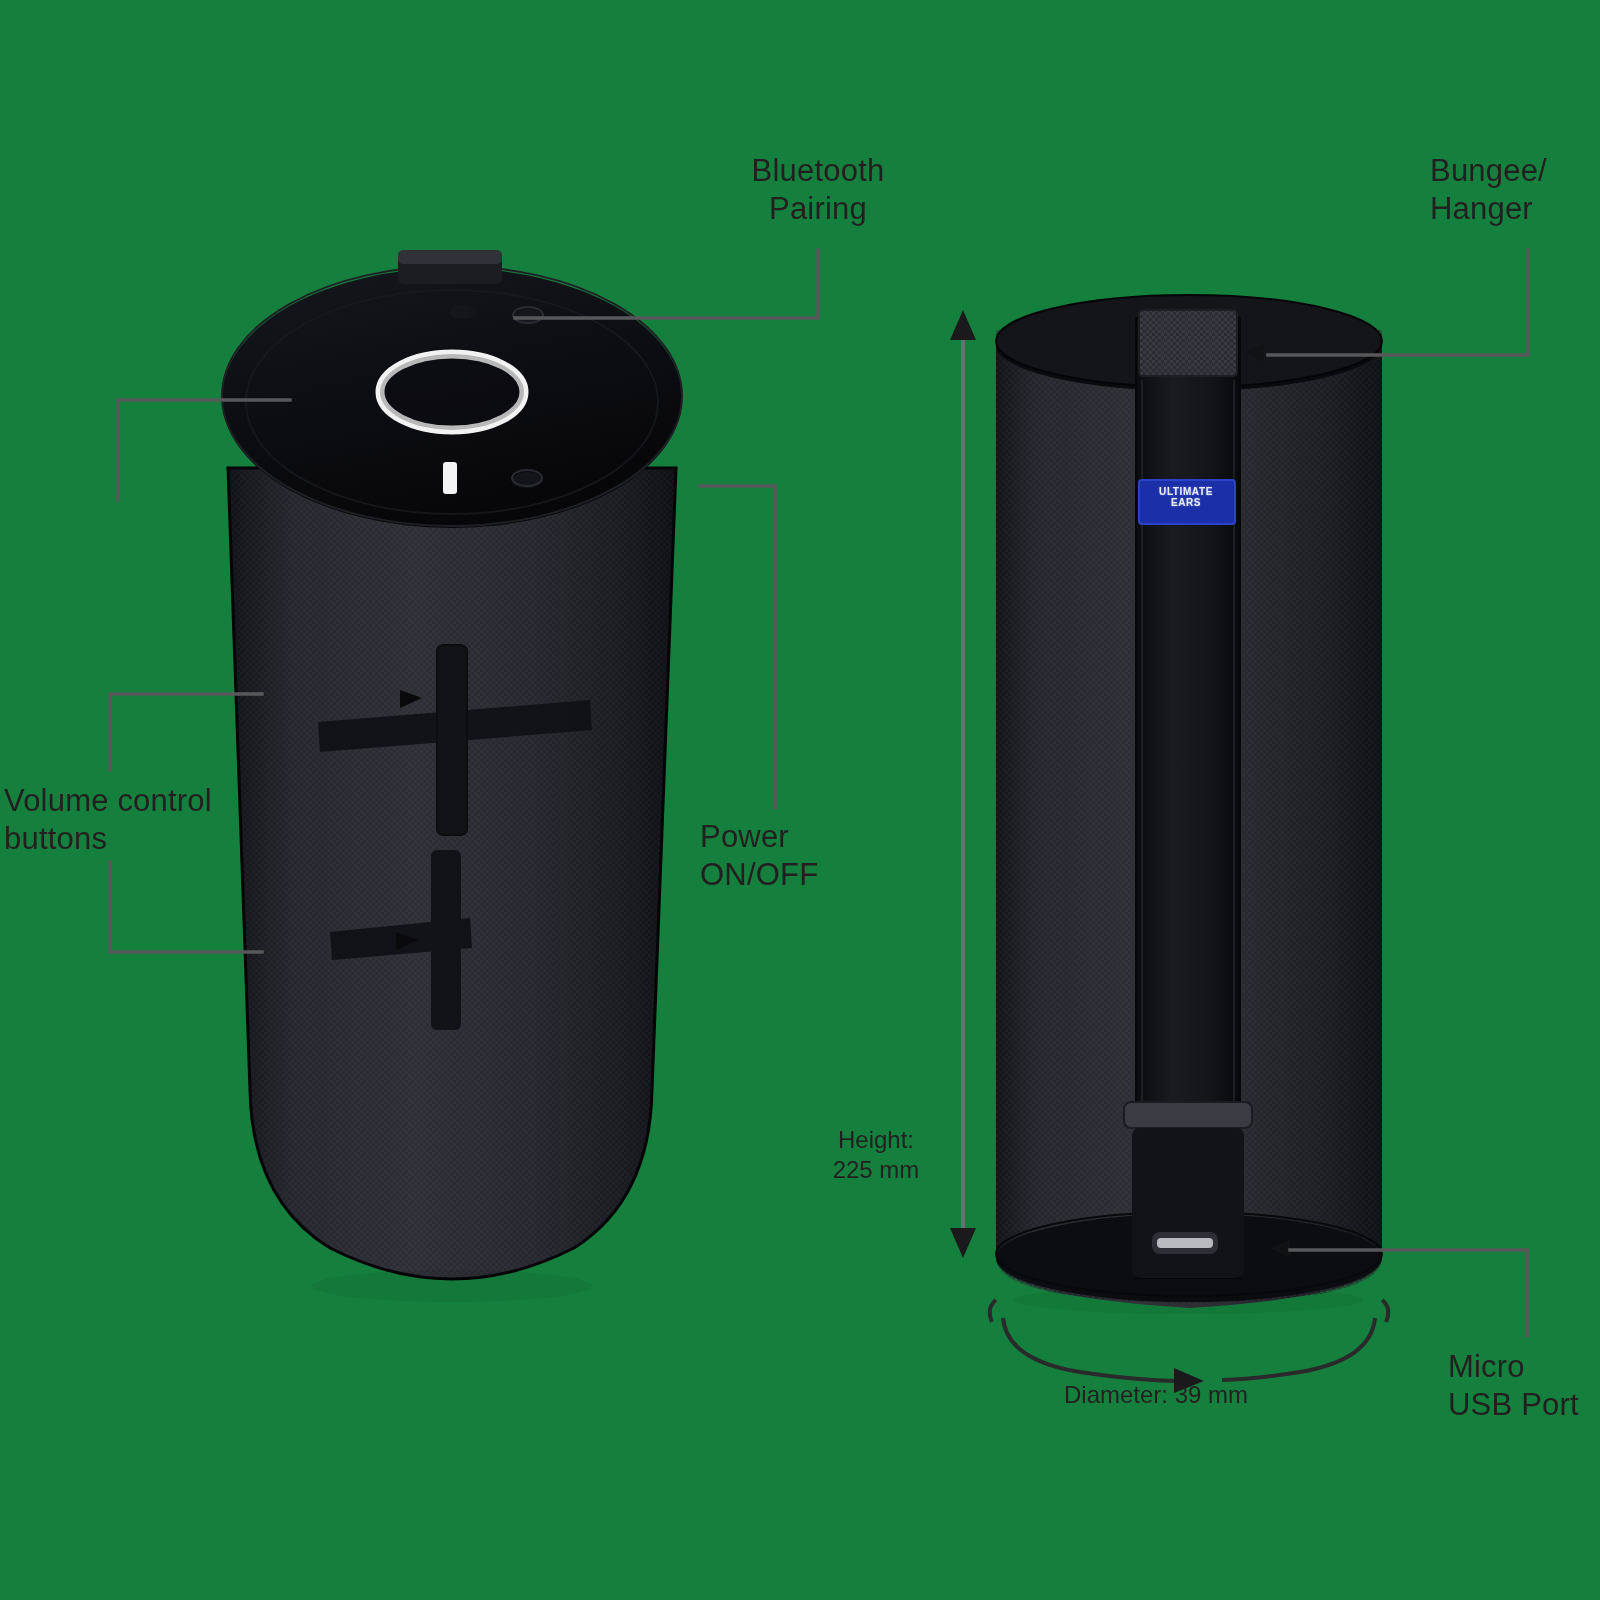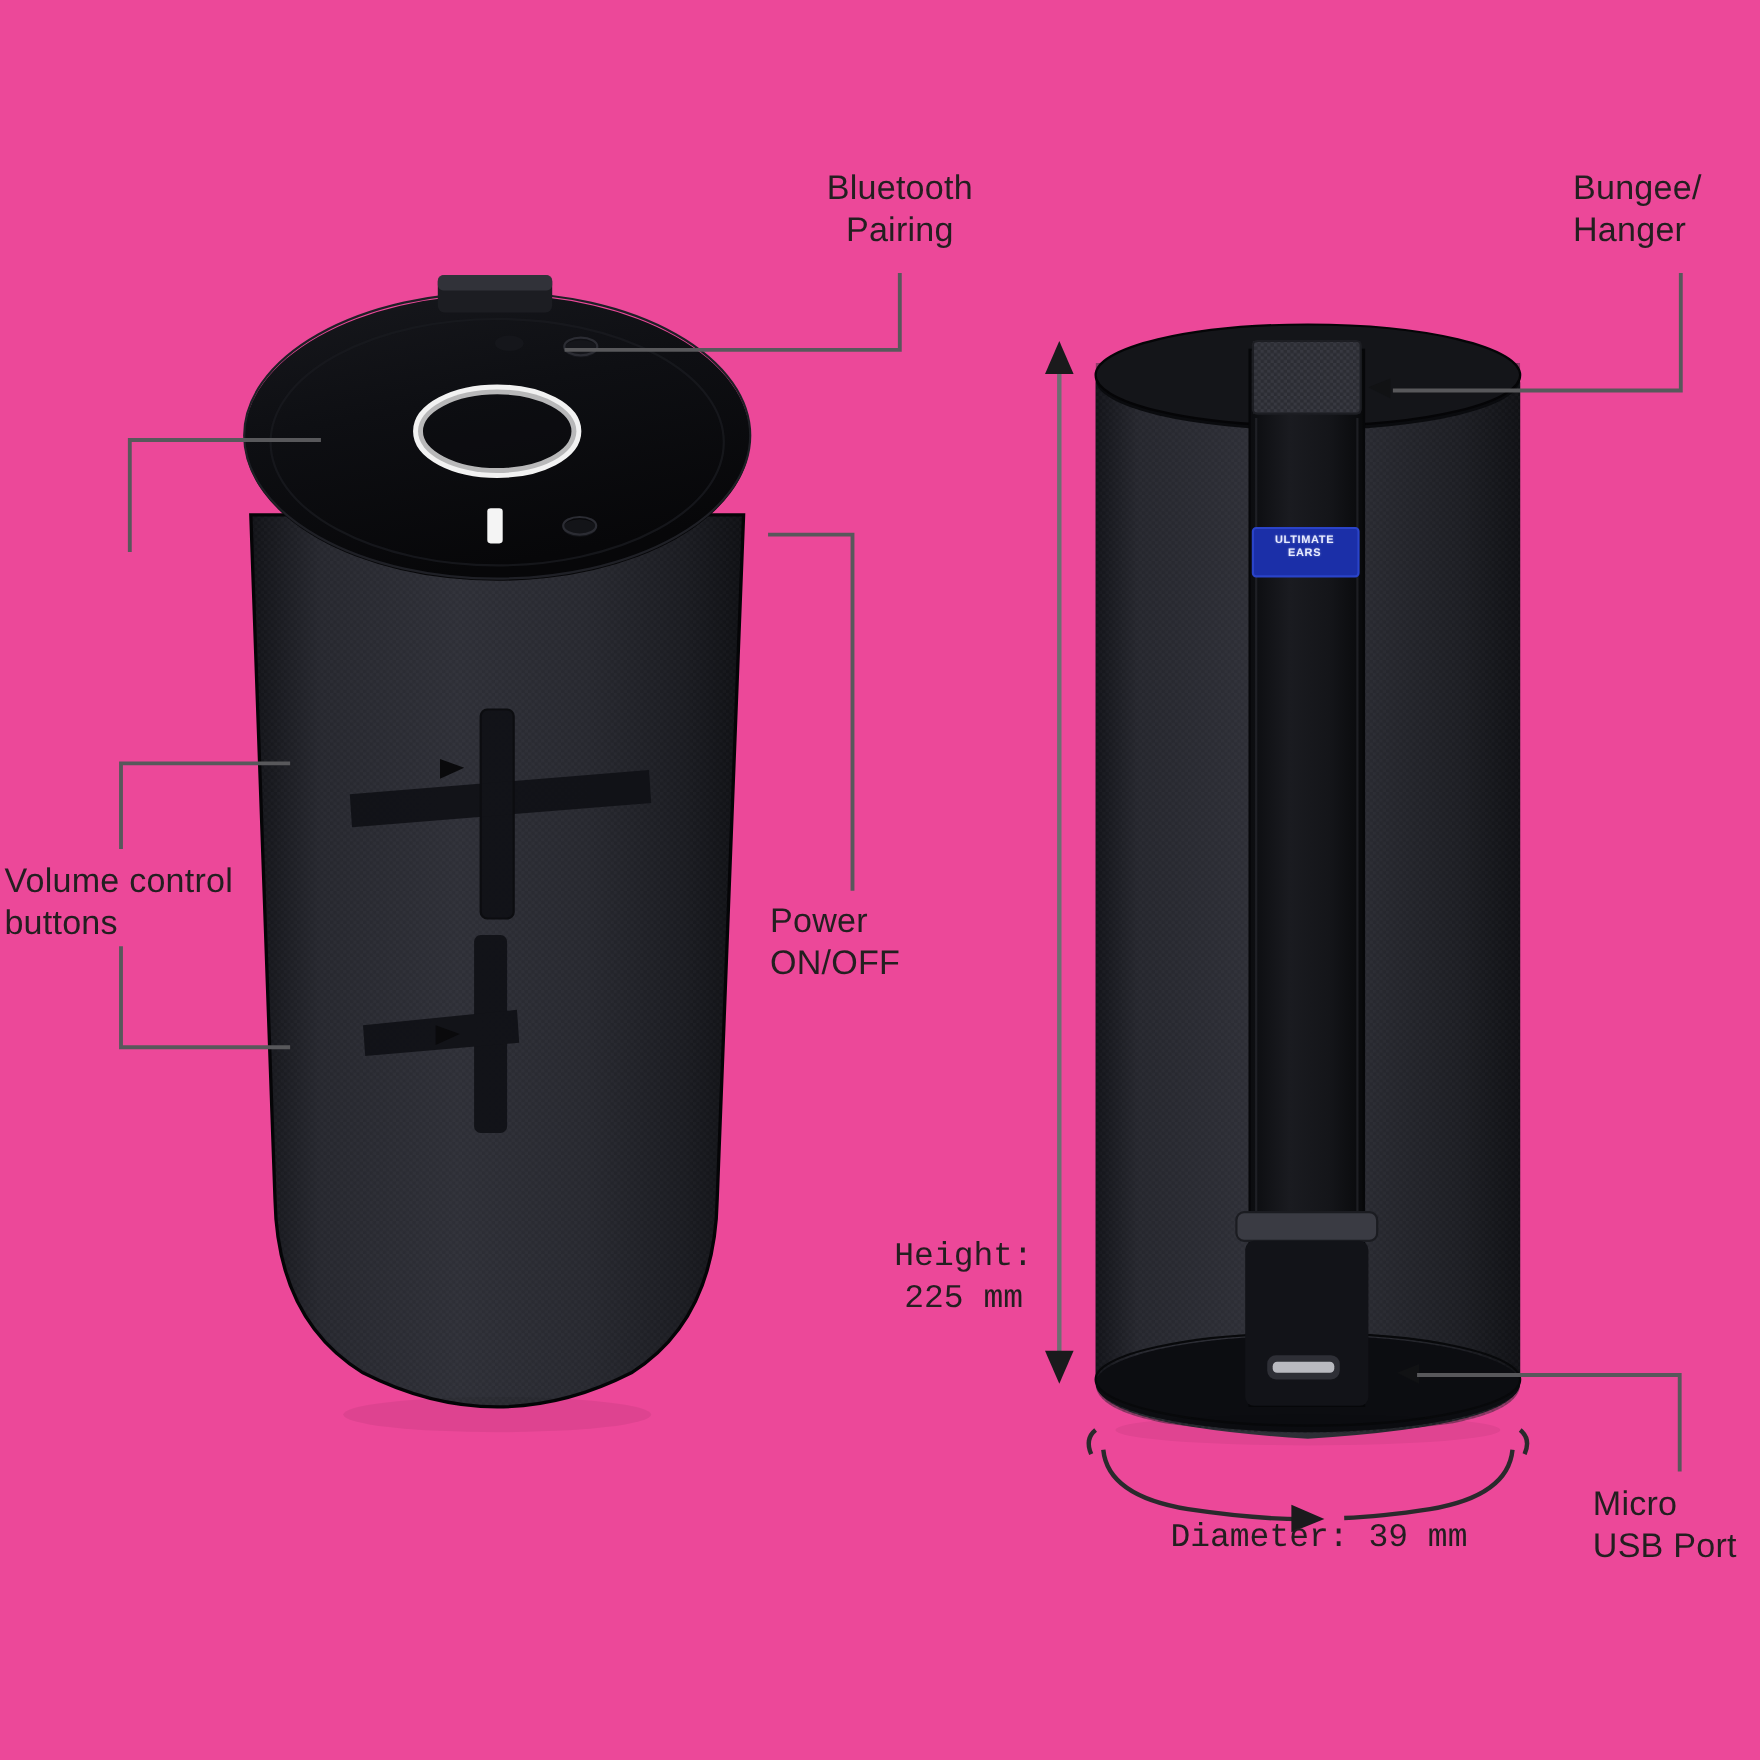--- a/index.html
+++ b/index.html
@@ -7,45 +7,45 @@
     padding: 0;
     background: #ffffff;
   }
   body {
     font-family: "Liberation Sans", sans-serif;
   }
   #stage {
     position: relative;
     width: 1600px;
     height: 1600px;
-    background: #ec4899;
+    background: #15803d;
     overflow: hidden;
   }
   #svg-root {
     position: absolute;
     left: 0; top: 0;
     width: 1600px;
     height: 1600px;
   }
   .callout-label {
     position: absolute;
     color: #231f20;
     font-size: 31px;
     line-height: 1.22;
     letter-spacing: 0.2px;
     white-space: pre-line;
     font-family: "Liberation Sans", sans-serif;
   }
   .dim-label {
     position: absolute;
     color: #231f20;
-    font-size: 30px;
+    font-size: 24px;
     line-height: 1.25;
     white-space: pre-line;
-    font-family: Liberation Mono, monospace;
+    font-family: Liberation Sans, sans-serif;
   }
   .lbl-bt        { left: 688px;  top: 152px;  text-align: center; width: 260px; }
   .lbl-magic     { left: 22px;   top: 516px;  text-align: left;   width: 320px; }
   .lbl-volume    { left: 4px;    top: 782px;  text-align: left;   width: 300px; }
   .lbl-power     { left: 700px;  top: 818px;  text-align: left;   width: 240px; }
   .lbl-bungee    { left: 1430px; top: 152px;  text-align: left;   width: 230px; }
   .lbl-usb       { left: 1448px; top: 1348px; text-align: left;   width: 220px; }
   .lbl-height    { left: 796px;  top: 1125px; text-align: center; width: 160px; }
   .lbl-diameter  { left: 1064px; top: 1380px; text-align: left;   width: 340px; }
 

